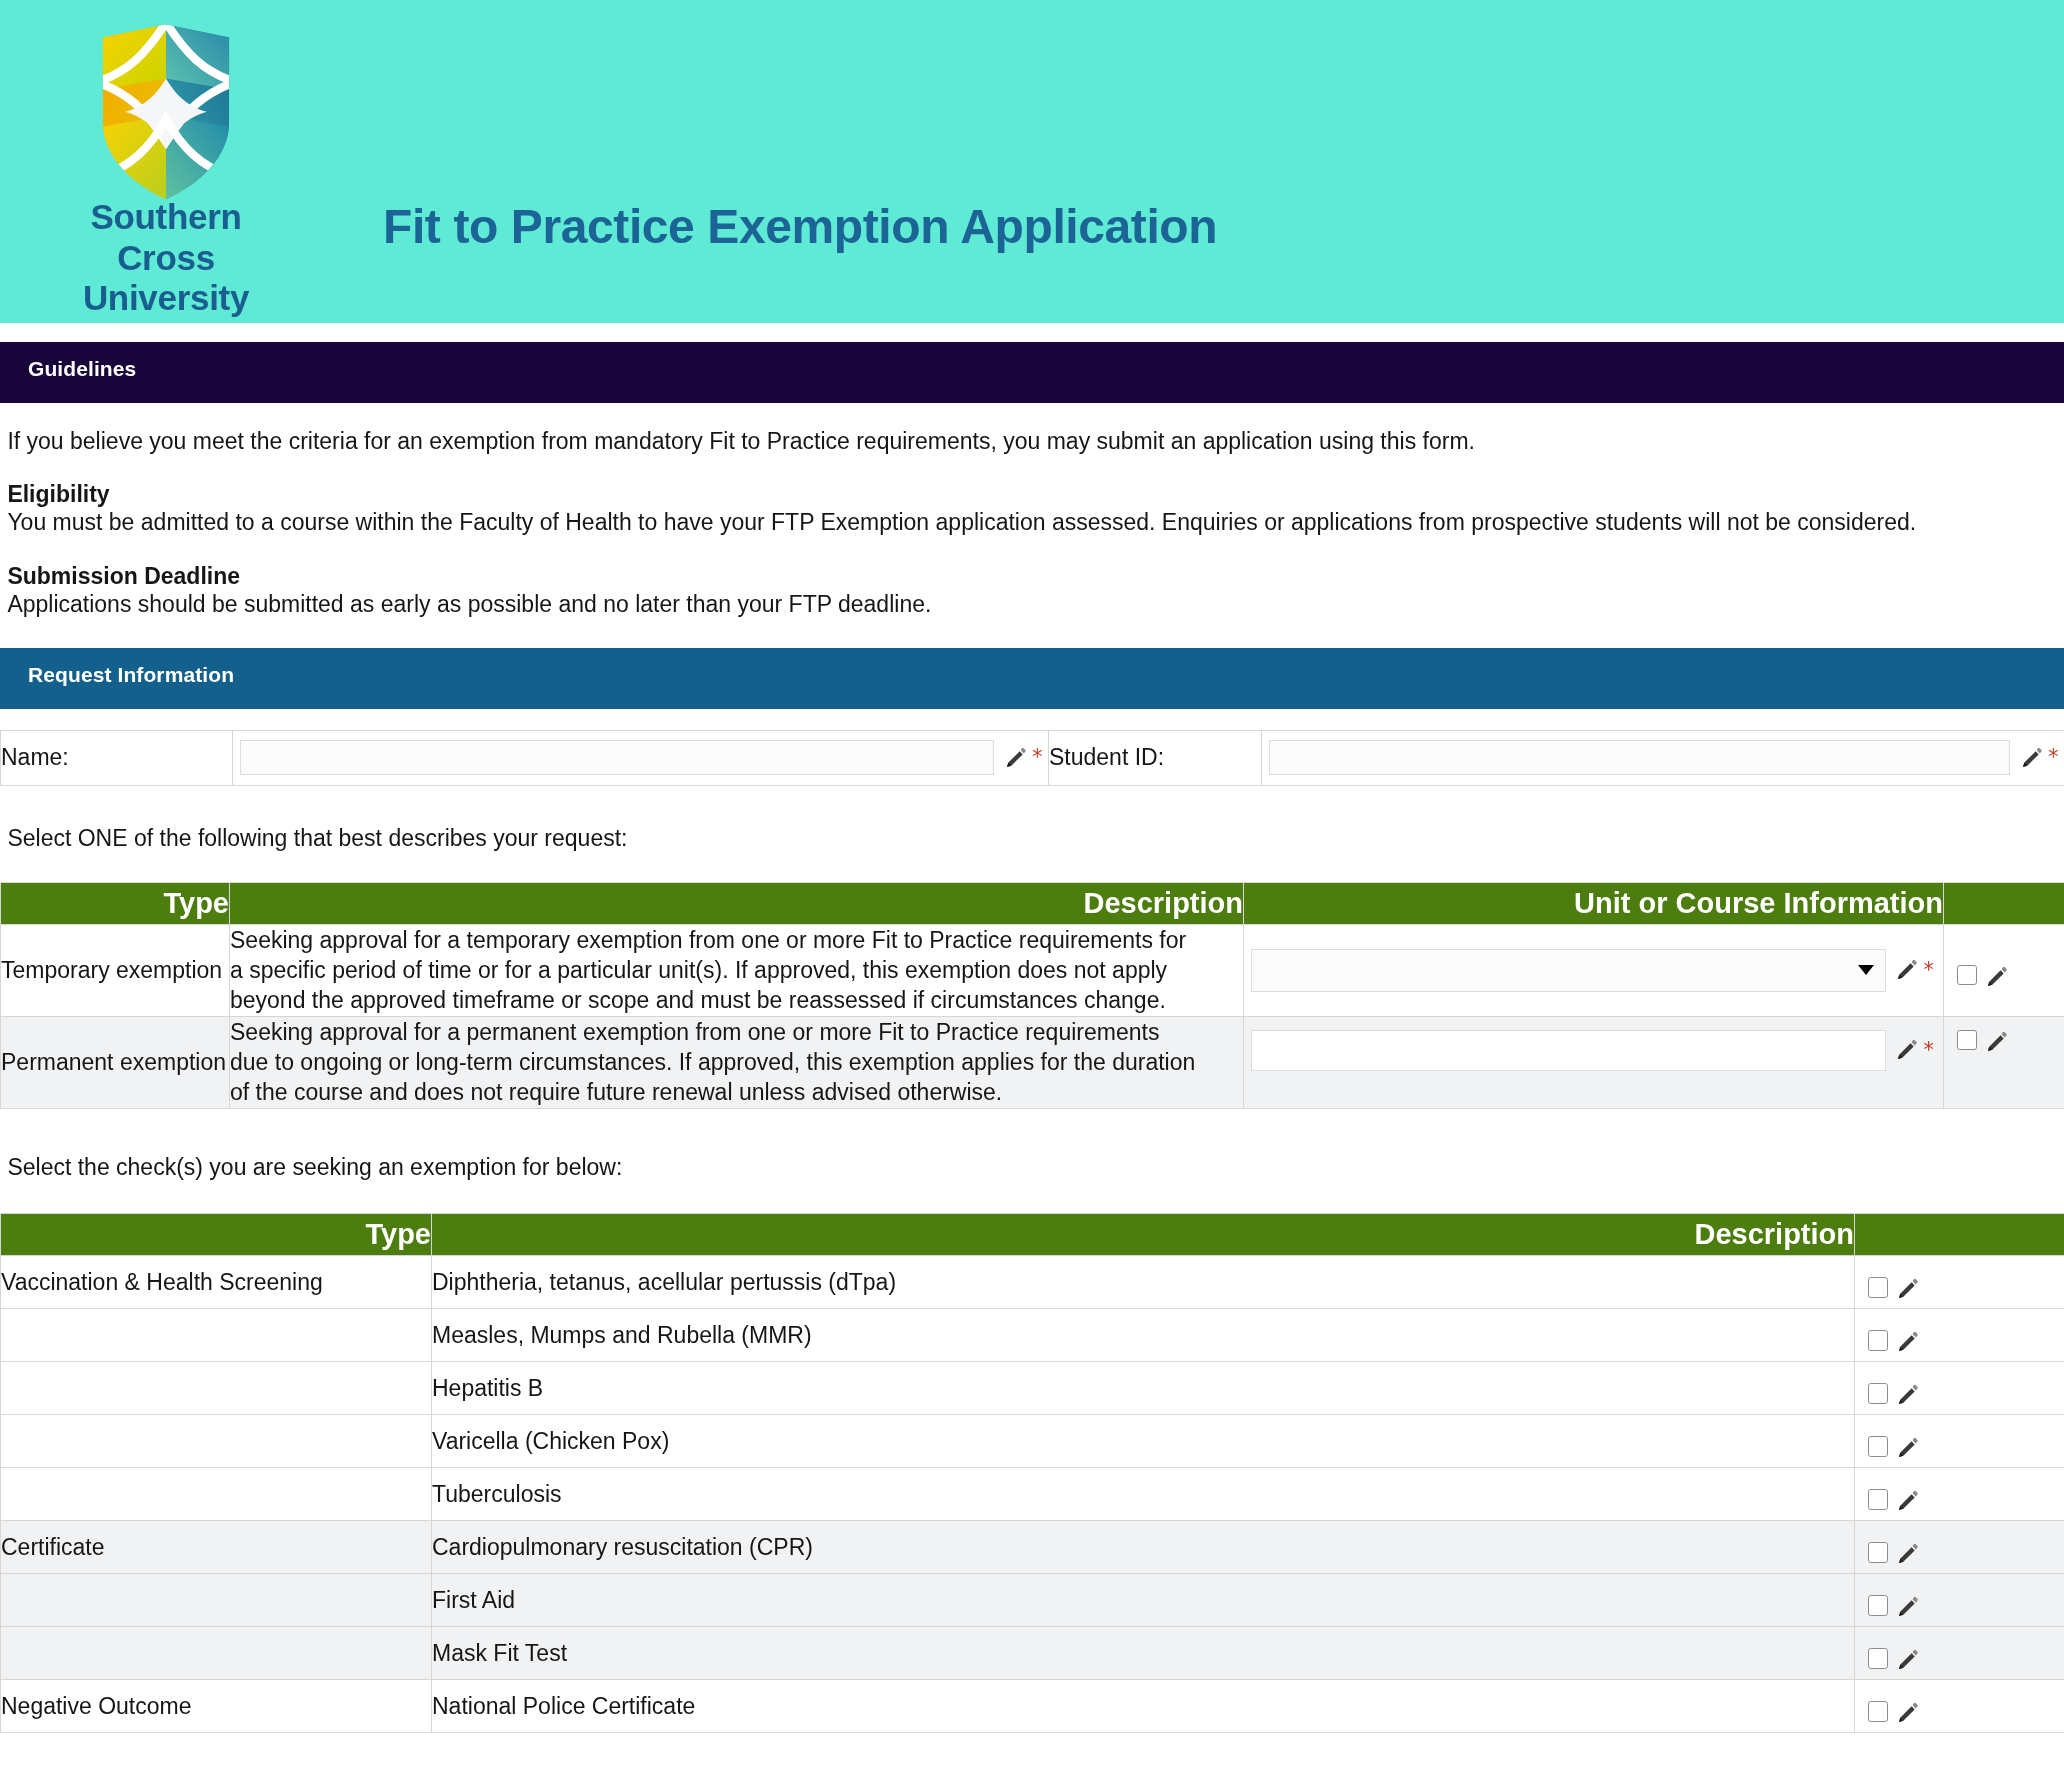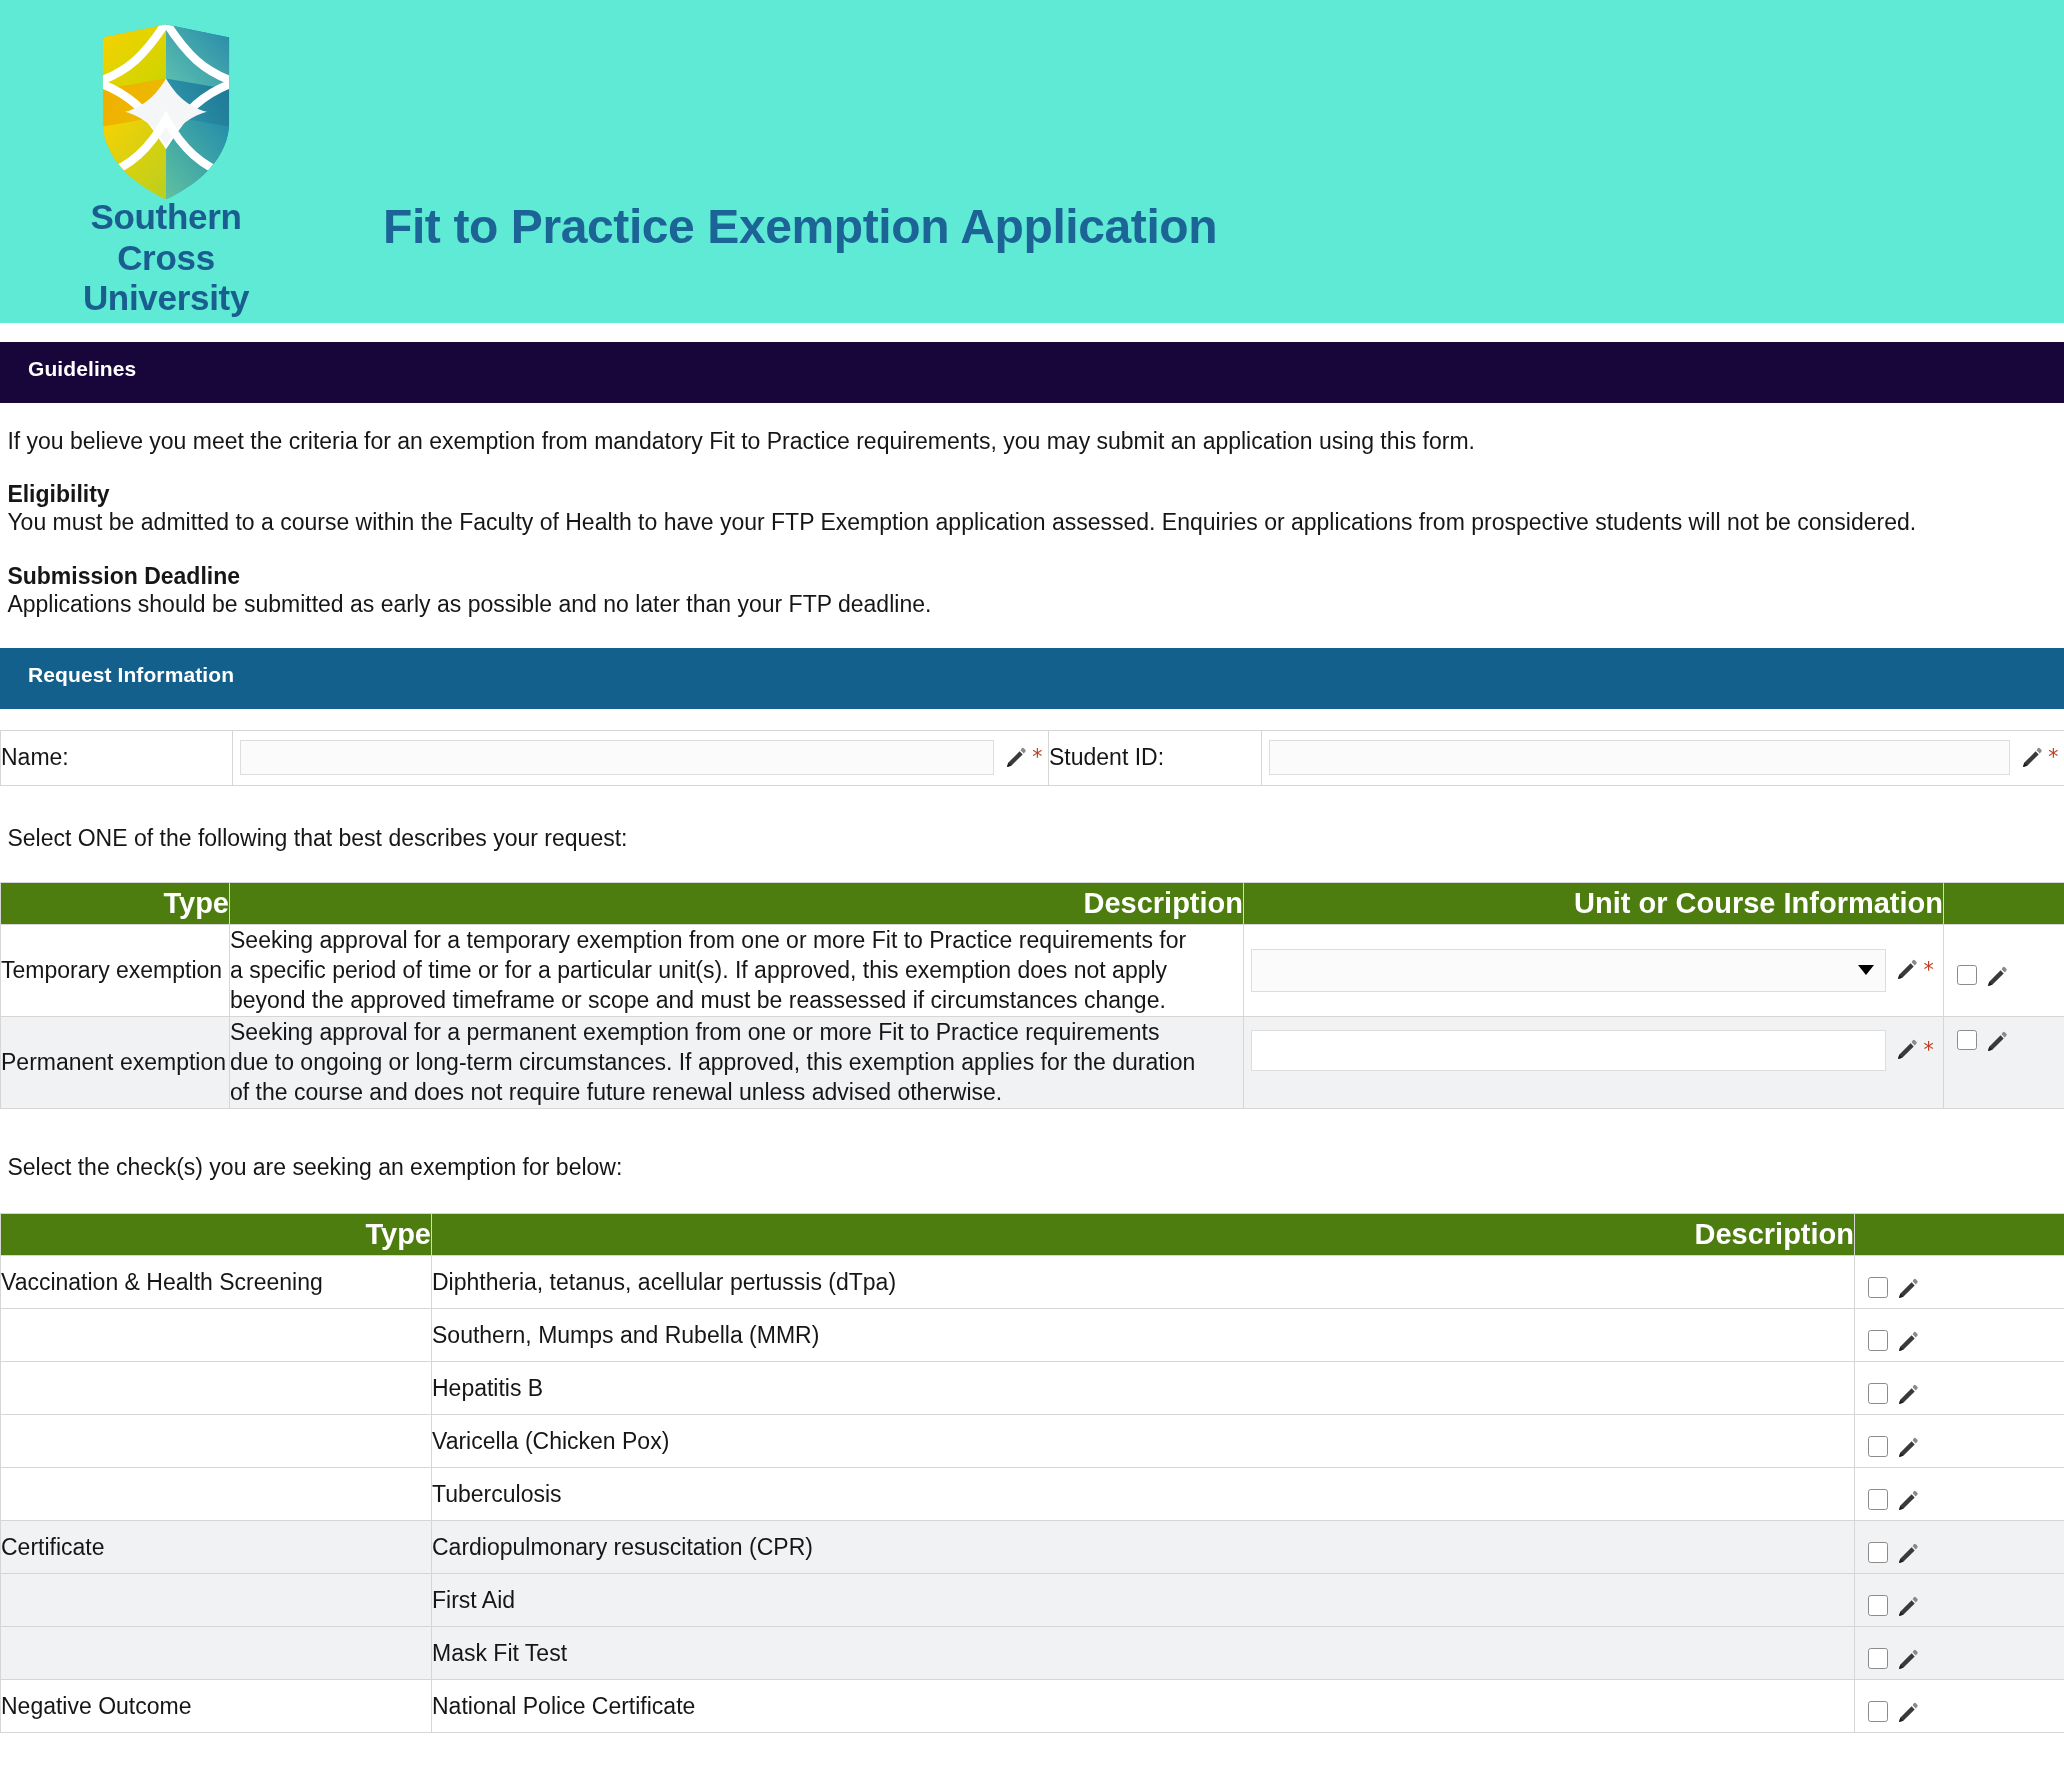--- a/index.html
+++ b/index.html
@@ -469,21 +469,21 @@
                 <path d="M3 21l1.2-4.3L15.6 5.3l3.1 3.1L7.3 19.8 3 21z" fill="#3a3a3a"></path>
                 <path d="M16.6 4.3l3.1 3.1 1.6-1.6a1.4 1.4 0 0 0 0-2L19.8 2.2a1.4 1.4 0 0 0-2 0l-1.2 2.1z" fill="#8a8a8a"></path>
                 <path d="M3 21l1.2-4.3 3.1 3.1L3 21z" fill="#1d1d1d"></path>
               </svg>
             </span>
           </div>
         </td>
       </tr>
       <tr class="row-h">
         <td class="type-col"></td>
-        <td class="desc-col">Southern, Mumps and Rubella (MMR)</td>
+        <td class="desc-col">Measles, Mumps and Rubella (MMR)</td>
         <td class="tick-col nopad">
           <div class="check-cell-inner" style="padding-top:15px">
             <span class="cbox"></span>
             <span class="pencil" style="margin-left:0">
               <svg viewBox="0 0 24 24" width="24" height="24">
                 <path d="M3 21l1.2-4.3L15.6 5.3l3.1 3.1L7.3 19.8 3 21z" fill="#3a3a3a"></path>
                 <path d="M16.6 4.3l3.1 3.1 1.6-1.6a1.4 1.4 0 0 0 0-2L19.8 2.2a1.4 1.4 0 0 0-2 0l-1.2 2.1z" fill="#8a8a8a"></path>
                 <path d="M3 21l1.2-4.3 3.1 3.1L3 21z" fill="#1d1d1d"></path>
               </svg>
             </span>

